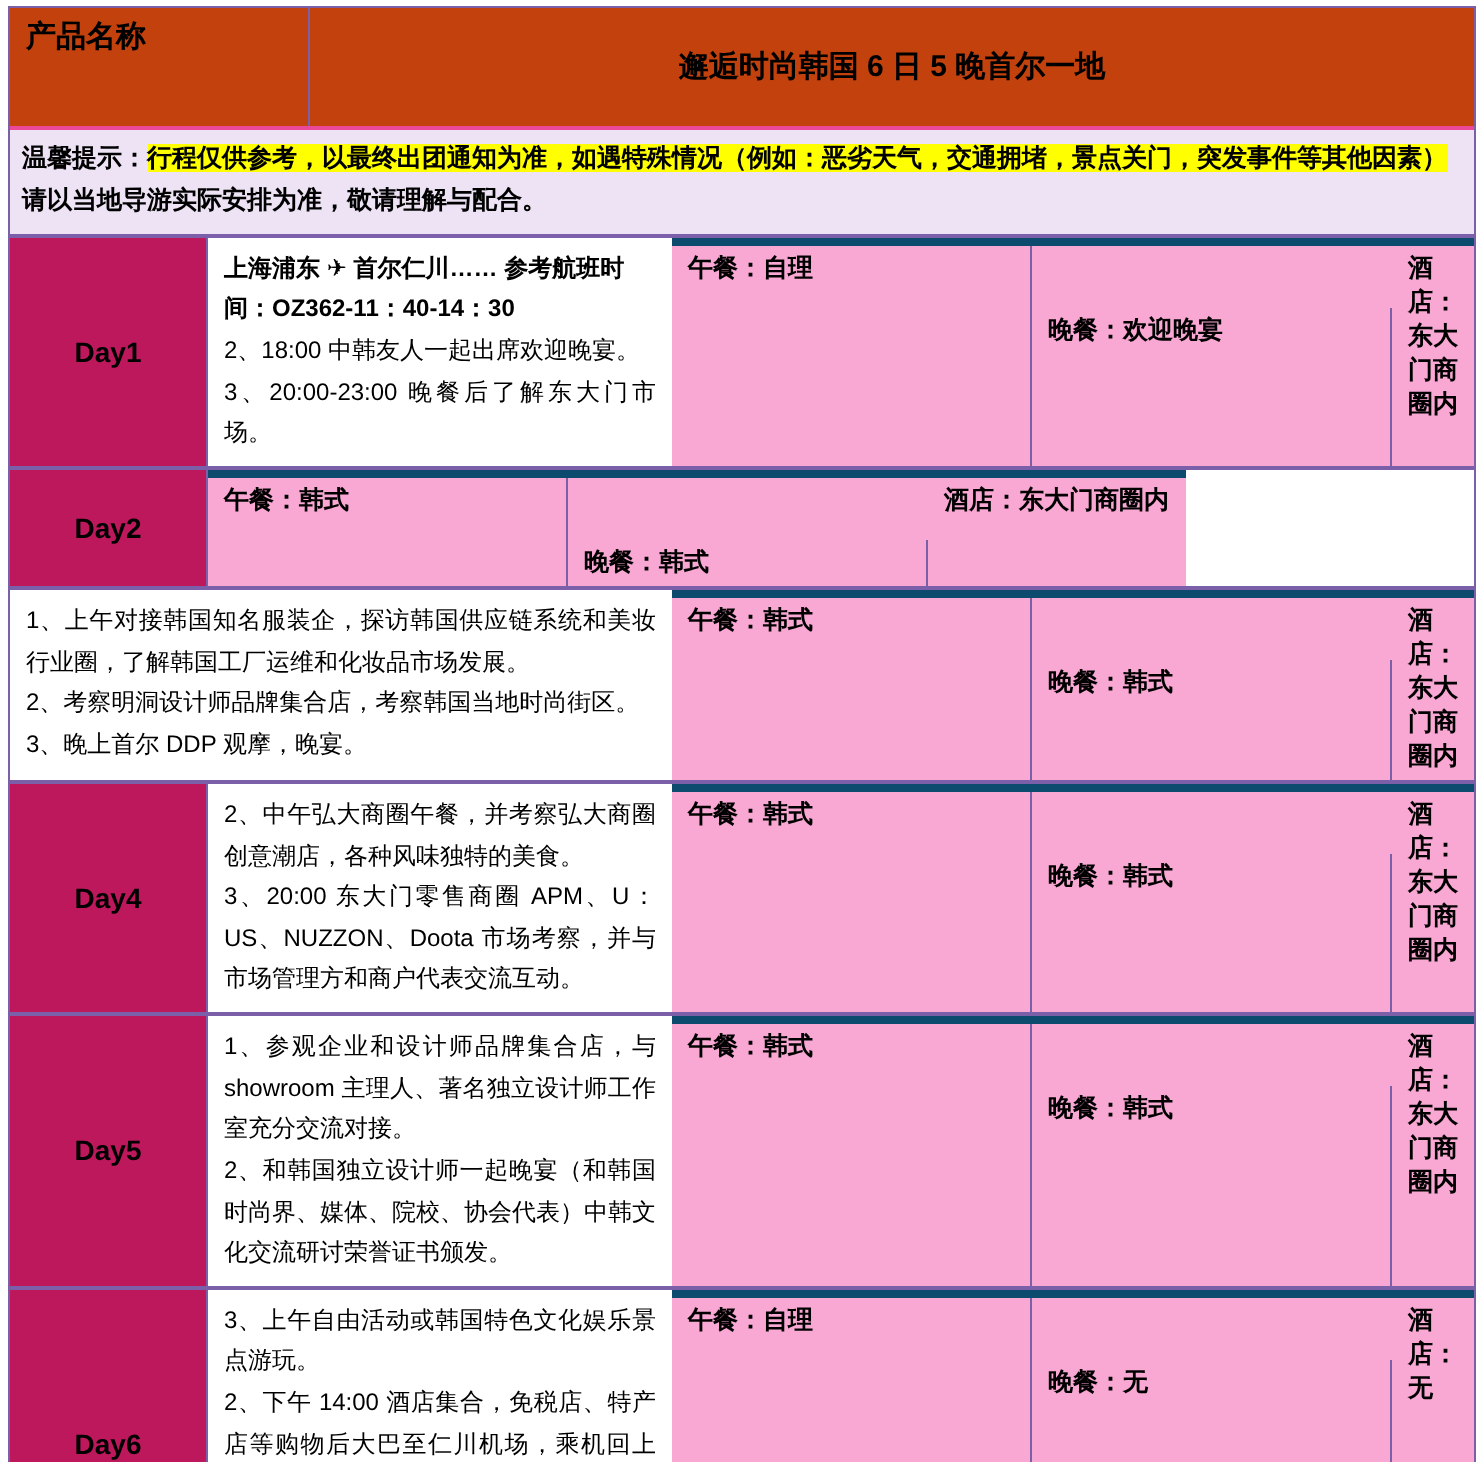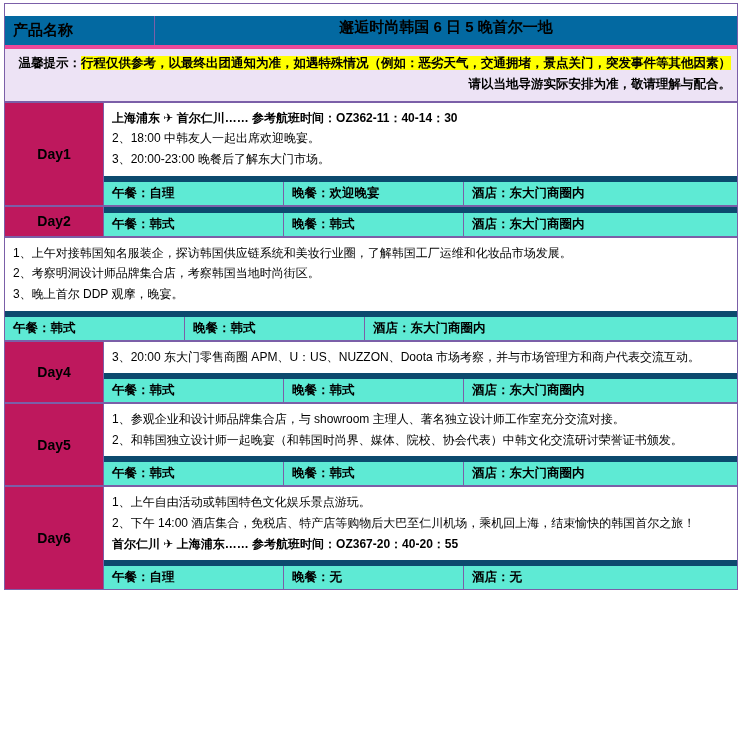--- a/index.html
+++ b/index.html
@@ -12,48 +12,46 @@
   }
   .sheet{
     width:734px;
     margin:3px auto 0 auto;
     border:1px solid #7b5fa8;
     box-sizing:border-box;
   }
   .row{display:flex;}
   
   .hdr{
-    background:#0369a1;
-    border-bottom:4px solid #ec4899;
-    margin-top:12px;
+    background:#c2410c;
+    border-bottom:2px solid #ec4899;
   }
   .hdr .c1{
     width:150px;
     box-sizing:border-box;
     border-right:1px solid #7b5fa8;
     font-weight:bold;
     font-size:15px;
     padding:5px 8px;
     color:#000;
   }
   .hdr .c2{
     flex:1;
     box-sizing:border-box;
-    padding:2px 8px;
+    padding:20px 8px;
     font-weight:bold;
     font-size:15px;
     text-align:center;
   }
   
   .notice{
     background:#ede3f5;
     border-bottom:2px solid #7b5fa8;
     padding:5px 6px 6px 6px;
     line-height:1.55;
-    text-align:right;
   }
   .notice .l1{font-weight:bold;font-size:12.5px;color:#000;}
   .notice .hl{
     background:#ffff00;
     font-weight:bold;
     color:#000;
   }
   .notice .l2{font-weight:bold;font-size:12.5px;color:#000000;display:block;margin-top:2px;}
 
   
@@ -64,48 +62,48 @@
   .day:last-child{border-bottom:none;}
   .daylabel{
     width:98px;
     min-width:98px;
     background:#be185d;
     border-right:1px solid #7b5fa8;
     display:flex;align-items:center;justify-content:center;
     font-weight:bold;
     font-size:14px;
   }
-  .daybody{flex:1;display:flex;flex-direction:column;}
+  .daybody{flex:1;display:flex;flex-direction:row;}
   .content{
     padding:5px 8px 6px 8px;
     line-height:1.72;
   }
   .content .line{white-space:normal;}
   .flight{
     font-weight:bold;
   }
   .flight .arrow{font-weight:bold;}
   .flight .dots{letter-spacing:0px;}
   .flighttime{font-weight:bold;}
   .justified{text-align:justify;text-justify:inter-ideograph;}
 
   
   .meals{
     display:flex;
-    border-top:6px solid #0c4a6e;
-    background:#5eead4;
+    border-top:4px solid #0c4a6e;
+    background:#f9a8d4;
     font-weight:bold;
     font-size:12.5px;
   }
   .meals .cell{
     box-sizing:border-box;
     padding:3px 8px;
   }
   .meals .m1{width:180px;border-right:1px solid #7b5fa8;}
-  .meals .m2{width:180px;border-right:1px solid #7b5fa8;}
+  .meals .m2{width:180px;border-right:1px solid #7b5fa8;margin-top:31px;}
   .meals .m3{flex:1;}
 </style>
 </head>
 <body>
 
 <div class="sheet">
 
   <div class="row hdr">
     <div class="c1">产品名称</div>
     <div class="c2">邂逅时尚韩国 6 日 5 晚首尔一地</div>
@@ -155,20 +153,21 @@
             <div class="cell m1">午餐：韩式</div>
             <div class="cell m2">晚餐：韩式</div>
             <div class="cell m3">酒店：东大门商圈内</div>
           </div>
         </div>
       </div>
       <div class="day">
         <div class="daylabel">Day4</div>
         <div class="daybody">
           <div class="content">
+            <div class="line justified">2、中午弘大商圈午餐，并考察弘大商圈创意潮店，各种风味独特的美食。</div>
             <div class="line justified">3、20:00 东大门零售商圈 APM、U：US、NUZZON、Doota 市场考察，并与市场管理方和商户代表交流互动。</div>
           </div>
           <div class="meals">
             <div class="cell m1">午餐：韩式</div>
             <div class="cell m2">晚餐：韩式</div>
             <div class="cell m3">酒店：东大门商圈内</div>
           </div>
         </div>
       </div>
       <div class="day">
@@ -182,21 +181,21 @@
             <div class="cell m1">午餐：韩式</div>
             <div class="cell m2">晚餐：韩式</div>
             <div class="cell m3">酒店：东大门商圈内</div>
           </div>
         </div>
       </div>
       <div class="day">
         <div class="daylabel">Day6</div>
         <div class="daybody">
           <div class="content">
-            <div class="line justified">1、上午自由活动或韩国特色文化娱乐景点游玩。</div>
+            <div class="line justified">3、上午自由活动或韩国特色文化娱乐景点游玩。</div>
             <div class="line justified">2、下午 14:00 酒店集合，免税店、特产店等购物后大巴至仁川机场，乘机回上海，结束愉快的韩国首尔之旅！</div>
             <div class="line flight"><span>首尔仁川</span><span class="arrow"> ✈ </span><span>上海浦东</span><span class="dots">…… </span><span>参考航班时间：</span><span class="flighttime">OZ367-20：40-20：55</span></div>
           </div>
           <div class="meals">
             <div class="cell m1">午餐：自理</div>
             <div class="cell m2">晚餐：无</div>
             <div class="cell m3">酒店：无</div>
           </div>
         </div>
       </div>

